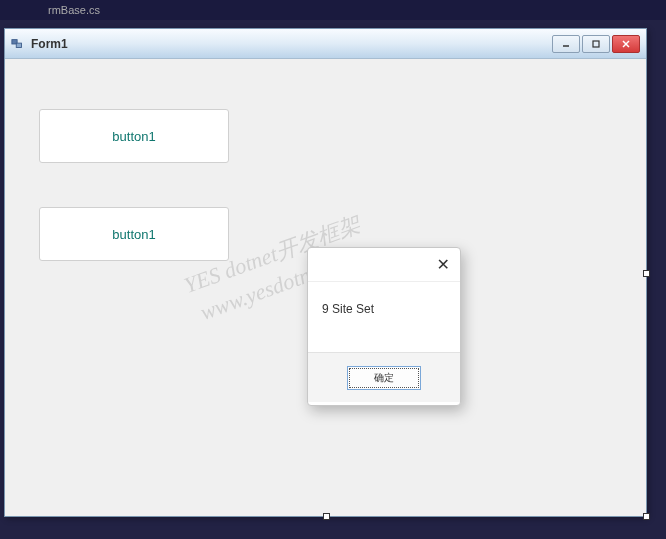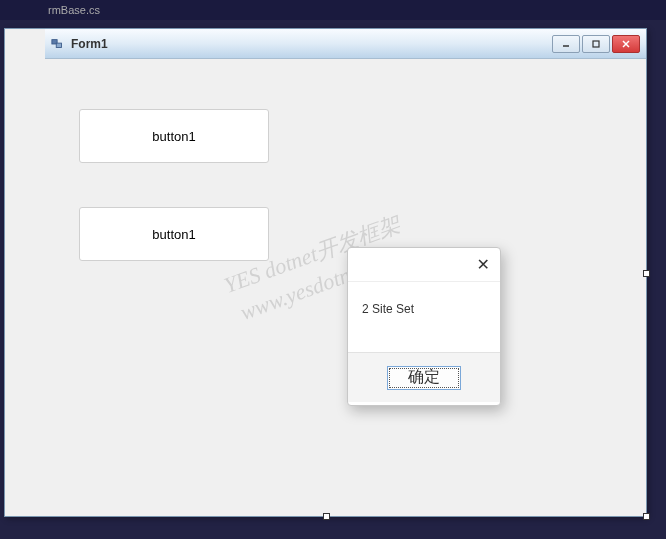--- a/index.html
+++ b/index.html
@@ -44,21 +44,20 @@
     }
     .form-window {
       position: absolute;
       left: 4px;
       top: 8px;
       width: 643px;
       height: 489px;
       background: #f0f0f0;
       border: 1px solid #7a96b0;
       box-shadow: 2px 2px 6px rgba(0,0,0,0.3);
-      padding-left: 40px;
     }
     .titlebar {
       height: 30px;
       background: linear-gradient(to bottom, #f8fbff 0%, #e0ecf7 50%, #bcd4ea 100%);
       border-bottom: 1px solid #a7bdd1;
       display: flex;
       align-items: center;
       padding: 0 6px;
     }
     .app-icon {
@@ -106,21 +105,21 @@
       position: absolute;
       width: 190px;
       height: 54px;
       background: #fff;
       border: 1px solid #d0d0d0;
       border-radius: 3px;
       display: flex;
       align-items: center;
       justify-content: center;
       font-size: 13px;
-      color: #000000;
+      color: #0f766e;
       cursor: pointer;
     }
     .btn1 { left: 34px; top: 50px; }
     .btn2 { left: 34px; top: 148px; }
     .dialog {
       position: absolute;
       left: 302px;
       top: 188px;
       width: 154px;
       height: 159px;
@@ -156,21 +155,21 @@
       align-items: center;
       justify-content: center;
     }
     .ok-button {
       width: 74px;
       height: 24px;
       background: #fdfdfd;
       border: 1px solid #7aa7d8;
       outline: 1px dotted #555;
       outline-offset: -3px;
-      font-size: 16px;
+      font-size: 10px;
       color: #333;
       cursor: pointer;
     }
     .watermark {
       position: absolute;
       left: 180px;
       top: 180px;
       transform: rotate(-20deg);
       font-size: 22px;
       color: rgba(120,120,120,0.25);
@@ -234,21 +233,21 @@
       <div class="watermark">
         <span>YES dotnet开发框架</span><br>
         <span>www.yesdotnet.com</span>
       </div>
       <button class="wf-button btn1">button1</button>
       <button class="wf-button btn2">button1</button>
       <div class="dialog">
         <div class="dialog-header">
           <span class="dialog-close">✕</span>
         </div>
-        <div class="dialog-body">2 Site Set</div>
+        <div class="dialog-body">9 Site Set</div>
         <div class="dialog-footer">
           <button class="ok-button">确定</button>
         </div>
       </div>
     </div>
     <div class="resize-handle rh-mr"></div>
     <div class="resize-handle rh-bc"></div>
     <div class="resize-handle rh-br"></div>
   </div>
 </div>

